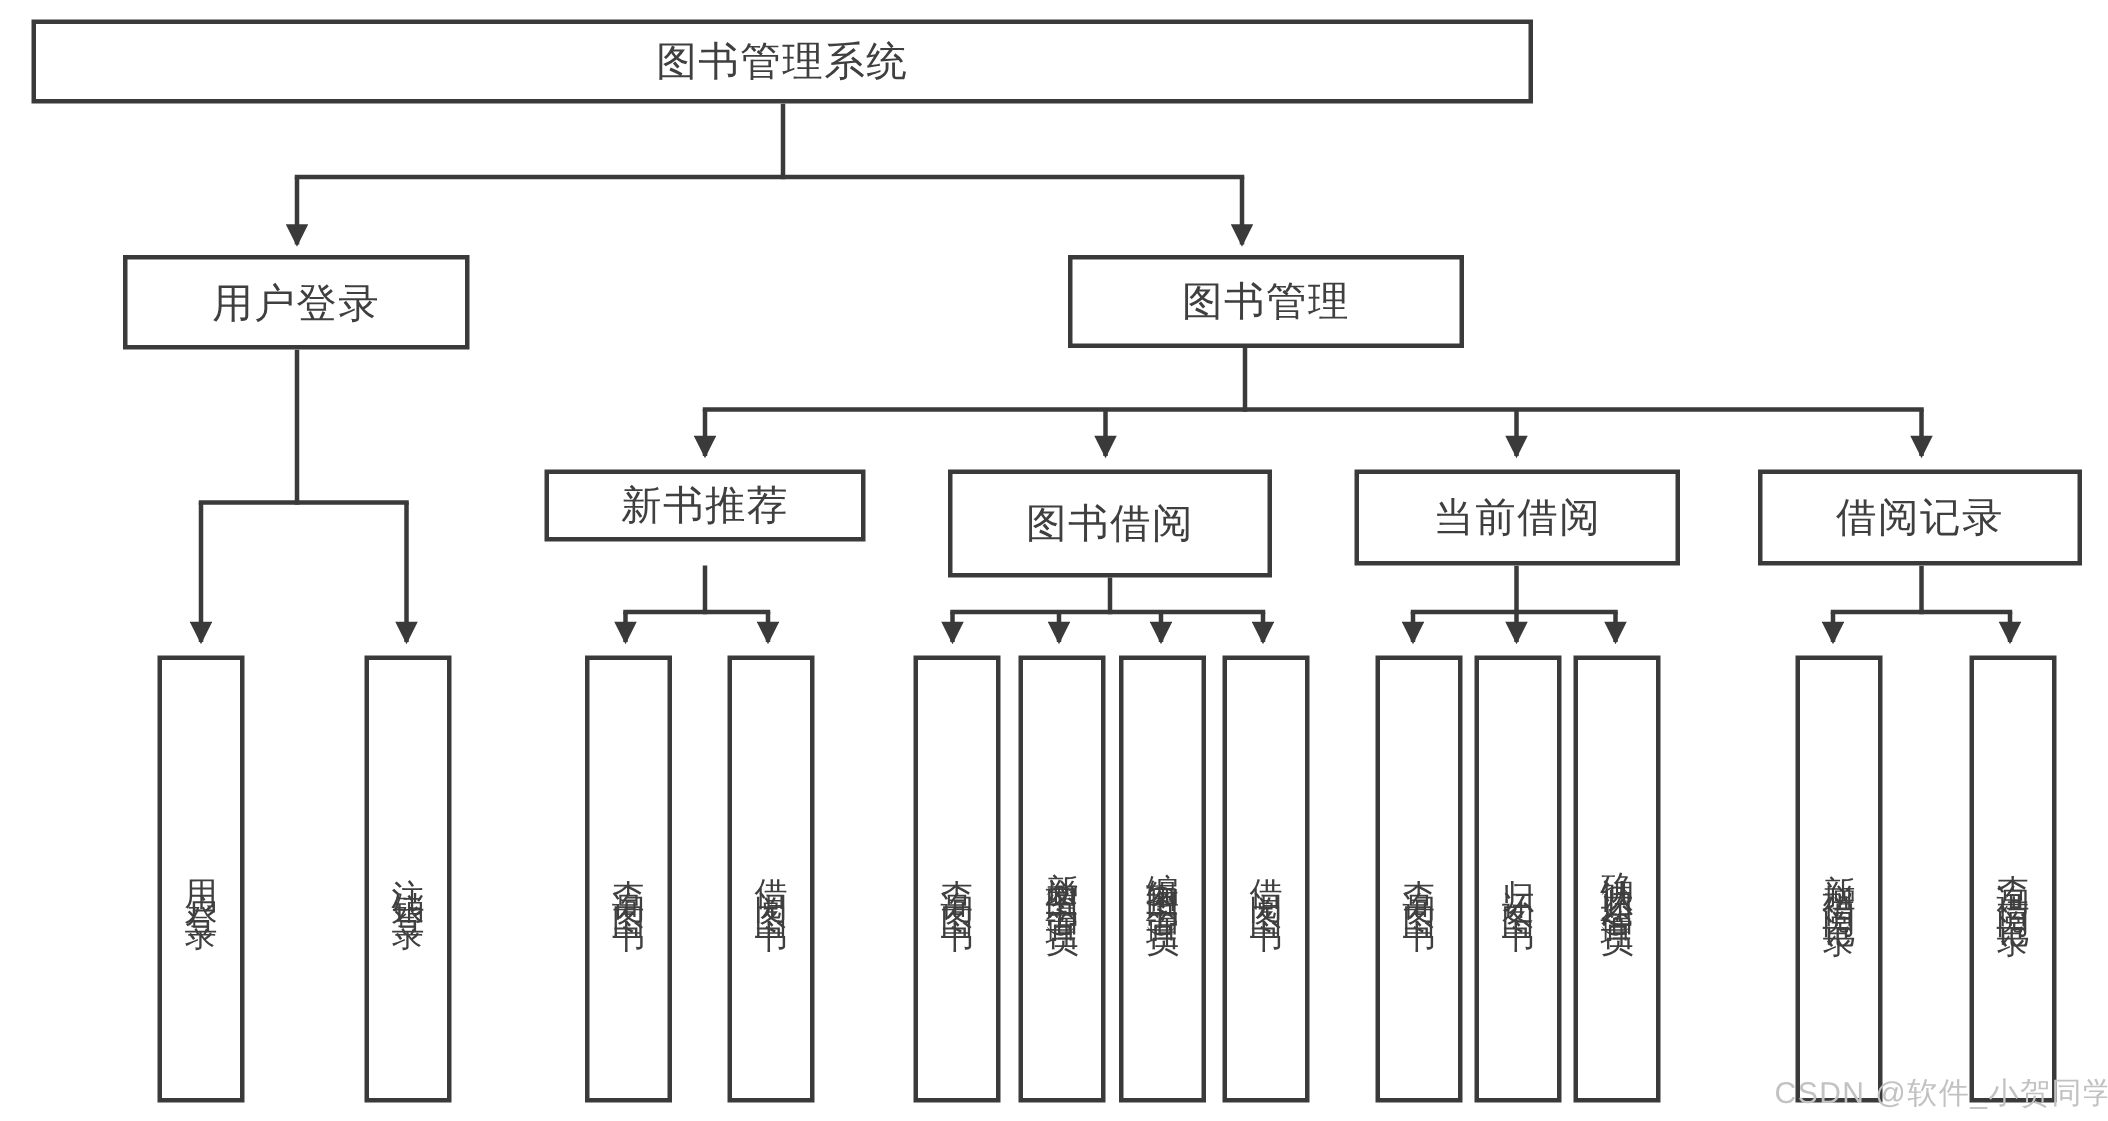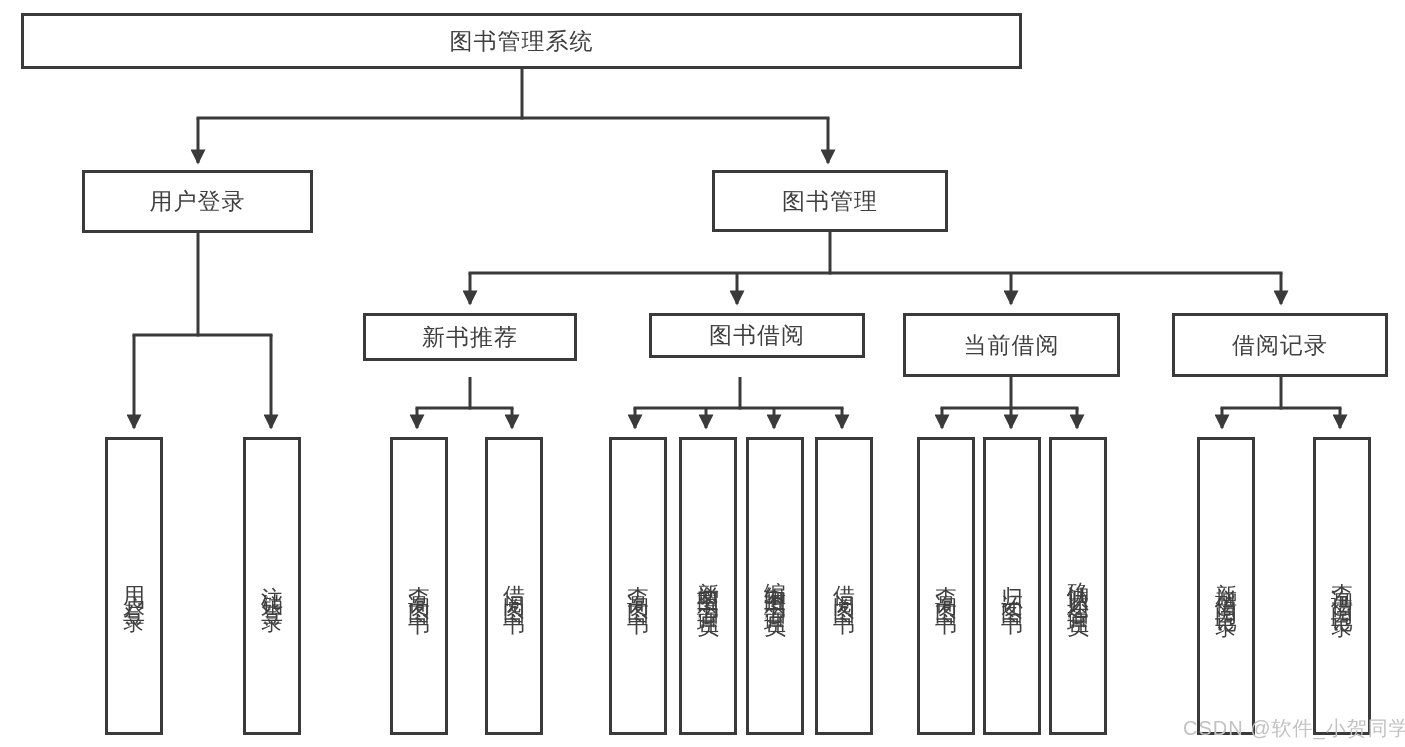--- a/index.html
+++ b/index.html
@@ -14,21 +14,21 @@
   }
   #wires { position: absolute; left: 0; top: 0; width: 1405px; height: 747px; }
   .box {
     position: absolute;
     box-sizing: border-box;
     border: 3px solid #3a3a3a;
     background: #ffffff;
     display: flex;
     align-items: center;
     justify-content: center;
-    font-size: 23px;
+    font-size: 27px;
     letter-spacing: 1px;
     color: #3f3f3f;
   }
   .vbox {
     position: absolute;
     box-sizing: border-box;
     border: 3px solid #3a3a3a;
     background: #ffffff;
     display: flex;
     align-items: center;
@@ -117,24 +117,24 @@
         <line x1="1220.5" y1="408" x2="1341.5" y2="408"></line>
         <line x1="1222" y1="408" x2="1222" y2="428" marker-end="url(#arrow)"></line>
         <line x1="1340" y1="408" x2="1340" y2="428" marker-end="url(#arrow)"></line>
       </g>
     </g>
   </svg>
 
   <div class="box" style="left:21px; top:13px; width:1001px; height:56px;">图书管理系统</div>
 
   <div class="box" style="left:82px; top:170px; width:231px; height:63px;">用户登录</div>
-  <div class="box" style="left:712px; top:170px; width:236px; height:62px;">图书管理</div>
+  <div class="box" style="left:712px; top:170px; width:264px; height:62px;">图书管理</div>
 
   <div class="box" style="left:363px; top:313px; width:214px; height:48px;">新书推荐</div>
-  <div class="box" style="left:649px; top:313px; width:216px; height:45px;text-align:center;">图书借阅</div>
+  <div class="box" style="left:632px; top:313px; width:216px; height:72px;text-align:center;">图书借阅</div>
   <div class="box" style="left:1172px; top:313px; width:216px; height:64px;">借阅记录</div>
   <div class="box" style="left:903px; top:313px; width:217px; height:64px;">当前借阅</div>
 
   <div class="vbox" style="left:105px;">用户登录</div>
   <div class="vbox" style="left:243px;">注销登录</div>
   <div class="vbox" style="left:390px;">查询图书</div>
   <div class="vbox" style="left:485px;">借阅图书</div>
   <div class="vbox" style="left:609px;">查询图书</div>
   <div class="vbox" style="left:679px; letter-spacing:5px;">新增图书（管理员）</div>
   <div class="vbox" style="left:746px; letter-spacing:5px;">编辑图书（管理员）</div>

